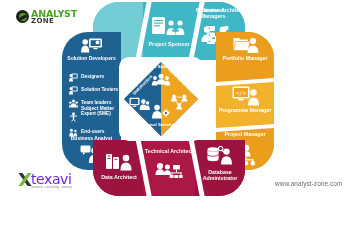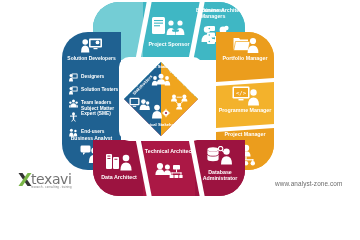--- a/index.html
+++ b/index.html
@@ -30,21 +30,21 @@
   .brand-main{font-size:9.5px;font-weight:bold;color:#4aa528;letter-spacing:-.2px;
     font-family:"DejaVu Sans", sans-serif;}
   .brand-sub{font-size:7px;font-weight:bold;color:#3d3d3d;letter-spacing:.4px;margin-top:-1px;
     font-family:"DejaVu Sans", sans-serif;}
 
   
   .texavi{position:absolute;left:18px;top:172px;display:flex;align-items:flex-start;}
   .tx-x{position:relative;width:14px;height:15px;flex:none;}
   .tx-x svg{display:block;}
   .tx-wordwrap{margin-left:-1px;}
-  .tx-word{font-size:14px;color:#737373;letter-spacing:-.4px;line-height:14px;
+  .tx-word{font-size:14px;color:#6d28d9;letter-spacing:-.4px;line-height:14px;
     font-family:"DejaVu Sans", sans-serif;}
   .tx-tag{font-size:2.7px;color:#7a7a7a;letter-spacing:.15px;line-height:4px;margin-top:0px;}
 
   
   .url{position:absolute;left:275px;top:180px;font-size:6.4px;color:#6b6b6b;letter-spacing:.1px;}
 
   
   .arm{position:absolute;color:#fff;}
 
   
@@ -118,20 +118,27 @@
 
   
   .list-item{position:absolute;display:flex;align-items:center;gap:3px;color:#fff;}
   .list-item .li-txt{font-size:4.8px;font-weight:bold;line-height:1.12;}
 </style>
 </head>
 <body>
 
 <div class="stage">
 
+  <div class="brand">
+    <div class="brand-mark"></div>
+    <div class="brand-txt">
+      <div class="brand-main">ANALYST</div>
+      <div class="brand-sub">ZONE</div>
+    </div>
+  </div>
 
   <div class="arm arm-top">
     <div class="seg seg-bm"></div>
     <div class="seg seg-ps"></div>
     <div class="seg seg-ba"></div>
 
     <div class="lbl lbl-arm" style="left:96px;top:6px;width:48px;">Business Managers</div>
     <div class="ico" style="left:106px;top:22px;">
       <svg width="30" height="20" viewBox="0 0 30 20">
         <circle cx="8" cy="5.5" r="3.2" fill="#fff"></circle>

